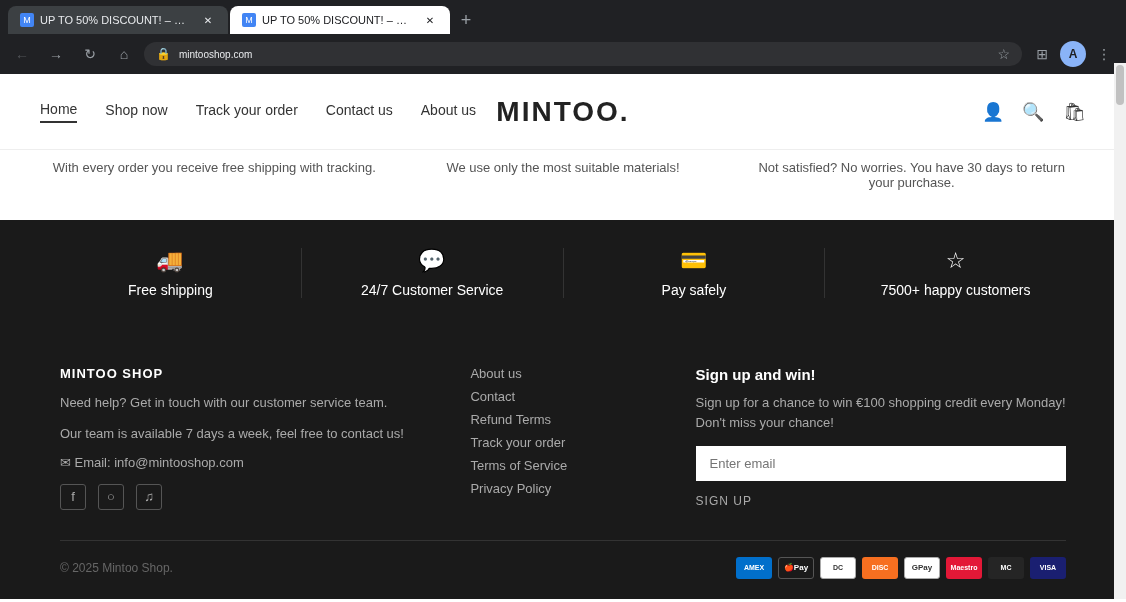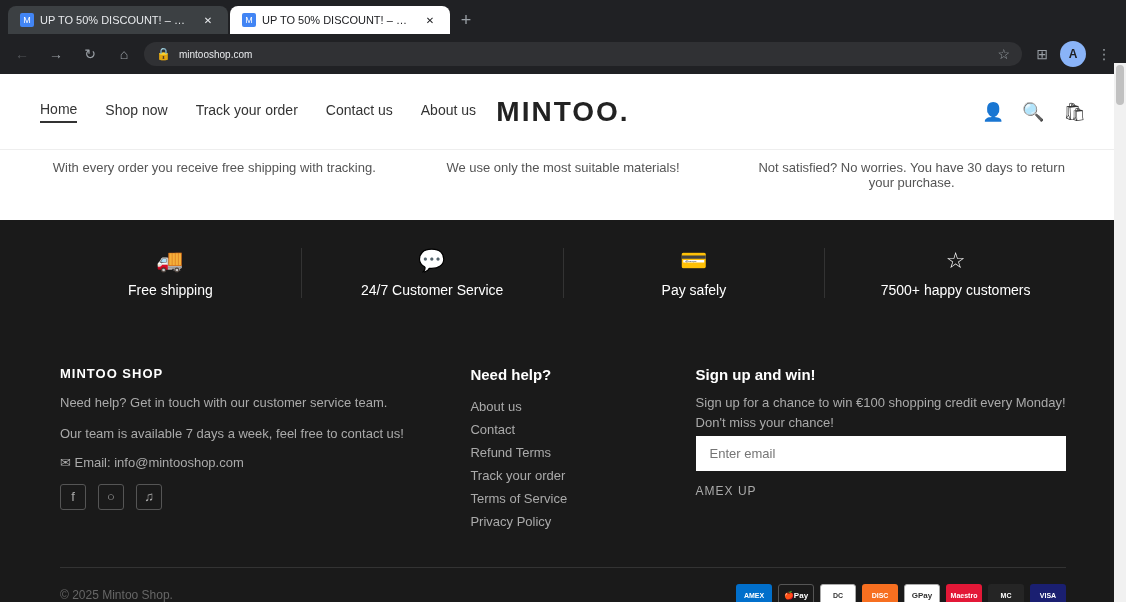--- a/index.html
+++ b/index.html
@@ -320,21 +320,21 @@
     .signup-title {
       color: #fff;
       font-size: 15px;
       font-weight: bold;
       margin-bottom: 10px;
     }
     .signup-desc {
       font-size: 13px;
       color: #aaa;
       line-height: 1.5;
-      margin-bottom: 4px;
+      margin-bottom: 14px;
     }
     .email-input-box {
       width: 100%;
       padding: 10px 14px;
       background: #fff;
       border: none;
       font-size: 13px;
       color: #333;
       margin-bottom: 10px;
       outline: none;
@@ -476,34 +476,33 @@
           <p class="footer-text">Our team is available 7 days a week, feel free to contact us!</p>
           <div class="footer-email-row">✉ Email: info@mintooshop.com</div>
           <div class="social-icons">
             <div class="social-icon">f</div>
             <div class="social-icon">○</div>
             <div class="social-icon">♫</div>
           </div>
         </div>
 
         <div class="footer-col-mid">
-          <div class="footer-need-help-title">Need help?</div>
           <a class="footer-link">About us</a>
           <a class="footer-link">Contact</a>
           <a class="footer-link">Refund Terms</a>
           <a class="footer-link">Track your order</a>
           <a class="footer-link">Terms of Service</a>
           <a class="footer-link">Privacy Policy</a>
         </div>
 
         <div class="footer-col-right">
           <div class="signup-title">Sign up and win!</div>
           <p class="signup-desc">Sign up for a chance to win €100 shopping credit every Monday! Don't miss your chance!</p>
           <input class="email-input-box" type="email" placeholder="Enter email" style="">
-          <button class="signup-btn">AMEX UP</button>
+          <button class="signup-btn">SIGN UP</button>
         </div>
 
       </div>
 
       <div class="footer-bottom">
         <span class="copyright">© 2025 Mintoo Shop.</span>
         <div class="payment-icons">
           <div class="payment-card card-amex">AMEX</div>
           <div class="payment-card card-apple" style="font-size:8px;">🍎Pay</div>
           <div class="payment-card card-diners" style="color:#333;">DC</div>

